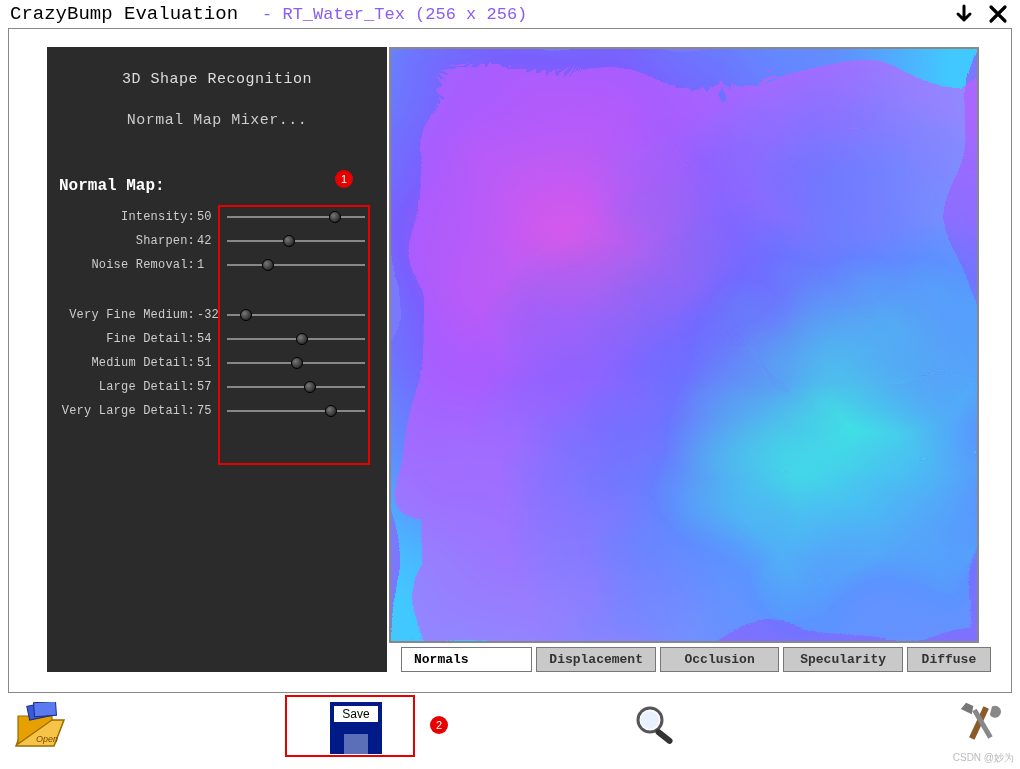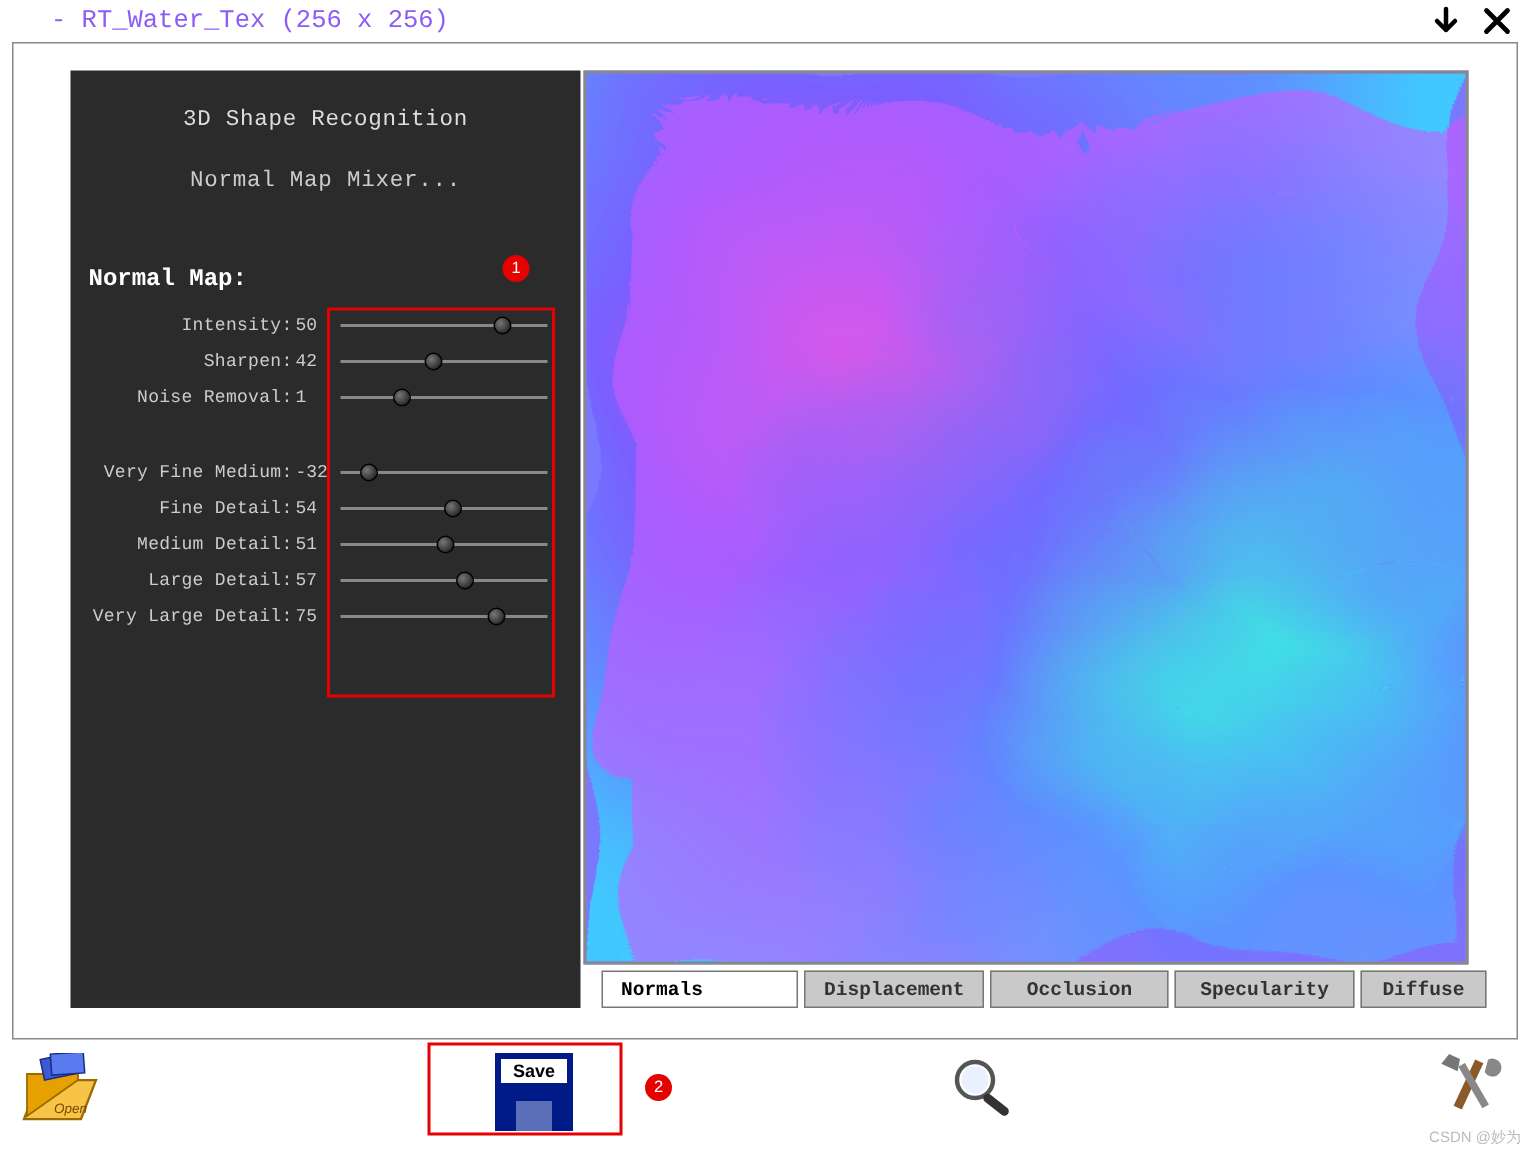--- a/index.html
+++ b/index.html
@@ -118,21 +118,21 @@
   .save-group { margin-left:258px; }
   .save-btn {
     width:52px; height:52px;
     background:#001b87;
     position:relative;
     display:flex; flex-direction:column; align-items:center;
     cursor:pointer;
   }
   .save-lbl {
     position:absolute; top:4px; left:4px; right:4px; height:16px;
-    background:#fff; color:#000; font-size:12px; font-weight:bold;
+    background:#fff; color:#000; font-size:12px; font-weight:normal;
     display:flex; align-items:center; justify-content:center;
     font-family: Arial, sans-serif;
   }
   .save-disk-slot {
     position:absolute; bottom:0; left:14px; width:24px; height:20px; background:#5a6fb8;
   }
   .mag-btn { margin-left:250px; cursor:pointer; }
   .tools-btn { margin-left:auto; margin-right:6px; cursor:pointer; }
 
   
@@ -152,20 +152,21 @@
   .watermark {
     position:absolute; right:6px; bottom:4px;
     font:10px Arial, sans-serif; color:#bbb;
     pointer-events:none;
   }
 </style>
 </head>
 <body>
 
 <div class="title-bar">
+  <span class="title-main">CrazyBump Evaluation</span>
   <span class="title-sub">- RT_Water_Tex (256 x 256)</span>
   <span class="title-spacer"></span>
   <span class="title-icon">
     <svg width="20" height="20" viewBox="0 0 20 20">
         <path d="M10 2 L10 16 M4 10 L10 16 L16 10" stroke="#000" stroke-width="3" fill="none" stroke-linecap="round" stroke-linejoin="round"></path>
       </svg>
   </span>
   <span class="title-icon">
     <svg width="20" height="20" viewBox="0 0 20 20">
         <path d="M3 3 L17 17 M17 3 L3 17" stroke="#000" stroke-width="3.2" stroke-linecap="round"></path>

